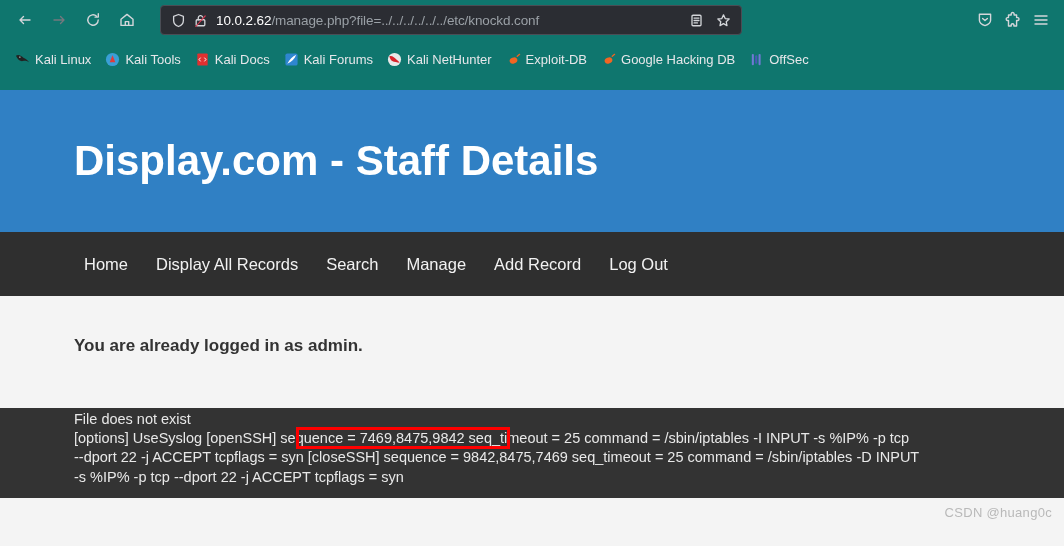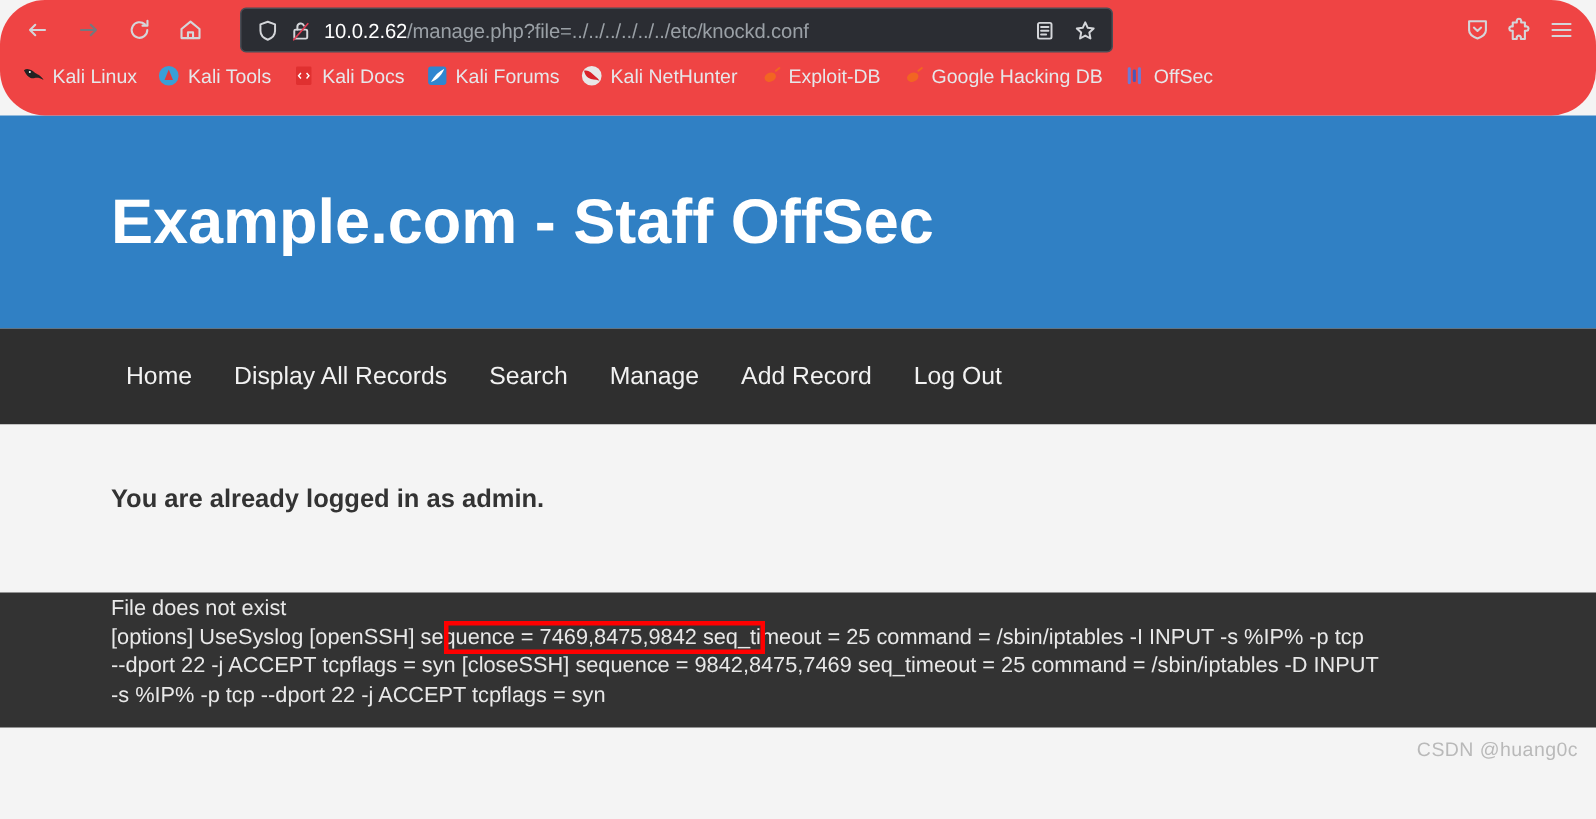--- a/index.html
+++ b/index.html
@@ -9,25 +9,24 @@
   body {
     width: 1064px;
     height: 546px;
     overflow: hidden;
     font-family: "Liberation Sans", sans-serif;
     background: #f4f4f4;
   }
 
   
   .browser-chrome {
-    background: #ef4444;
+    background: #0f766e;
     width: 1064px;
-    height: 77px;
+    height: 90px;
     position: relative;
-    border-radius: 30px;
   }
   .nav-row {
     height: 40px;
     display: flex;
     align-items: center;
     padding: 0 10px;
     box-sizing: border-box;
   }
   .nav-btn {
     width: 30px;
@@ -65,21 +64,21 @@
     letter-spacing: -0.1px;
   }
   .url-host { color: #ffffff; }
   .urlbar-icons-right { display: flex; align-items: center; gap: 12px; padding-left: 8px; padding-right: 4px; flex: 0 0 auto; }
   .chrome-right { display: flex; align-items: center; gap: 10px; margin-left: auto; padding-right: 4px; flex: 0 0 auto; }
 
   
   .bookmarks {
     height: 30px;
     display: flex;
-    align-items: flex-start;
+    align-items: flex-end;
     padding: 0 8px;
     gap: 0px;
     box-sizing: border-box;
   }
   .bm {
     display: flex;
     align-items: center;
     gap: 5px;
     padding: 3px 7px;
     border-radius: 3px;
@@ -313,21 +312,21 @@
       </svg>
       <span class="bm-label">OffSec</span>
     </div>
 
   </div>
 </div>
 
 <div class="page">
 
   <div class="site-header">
-    <div class="site-title">Example.com - Staff OffSec</div>
+    <div class="site-title">Display.com - Staff Details</div>
   </div>
 
   <div class="site-nav">
     <a class="nav-link" href="#">Home</a>
     <a class="nav-link" href="#">Display All Records</a>
     <a class="nav-link" href="#">Search</a>
     <a class="nav-link" href="#">Manage</a>
     <a class="nav-link" href="#">Add Record</a>
     <a class="nav-link" href="#">Log Out</a>
   </div>

